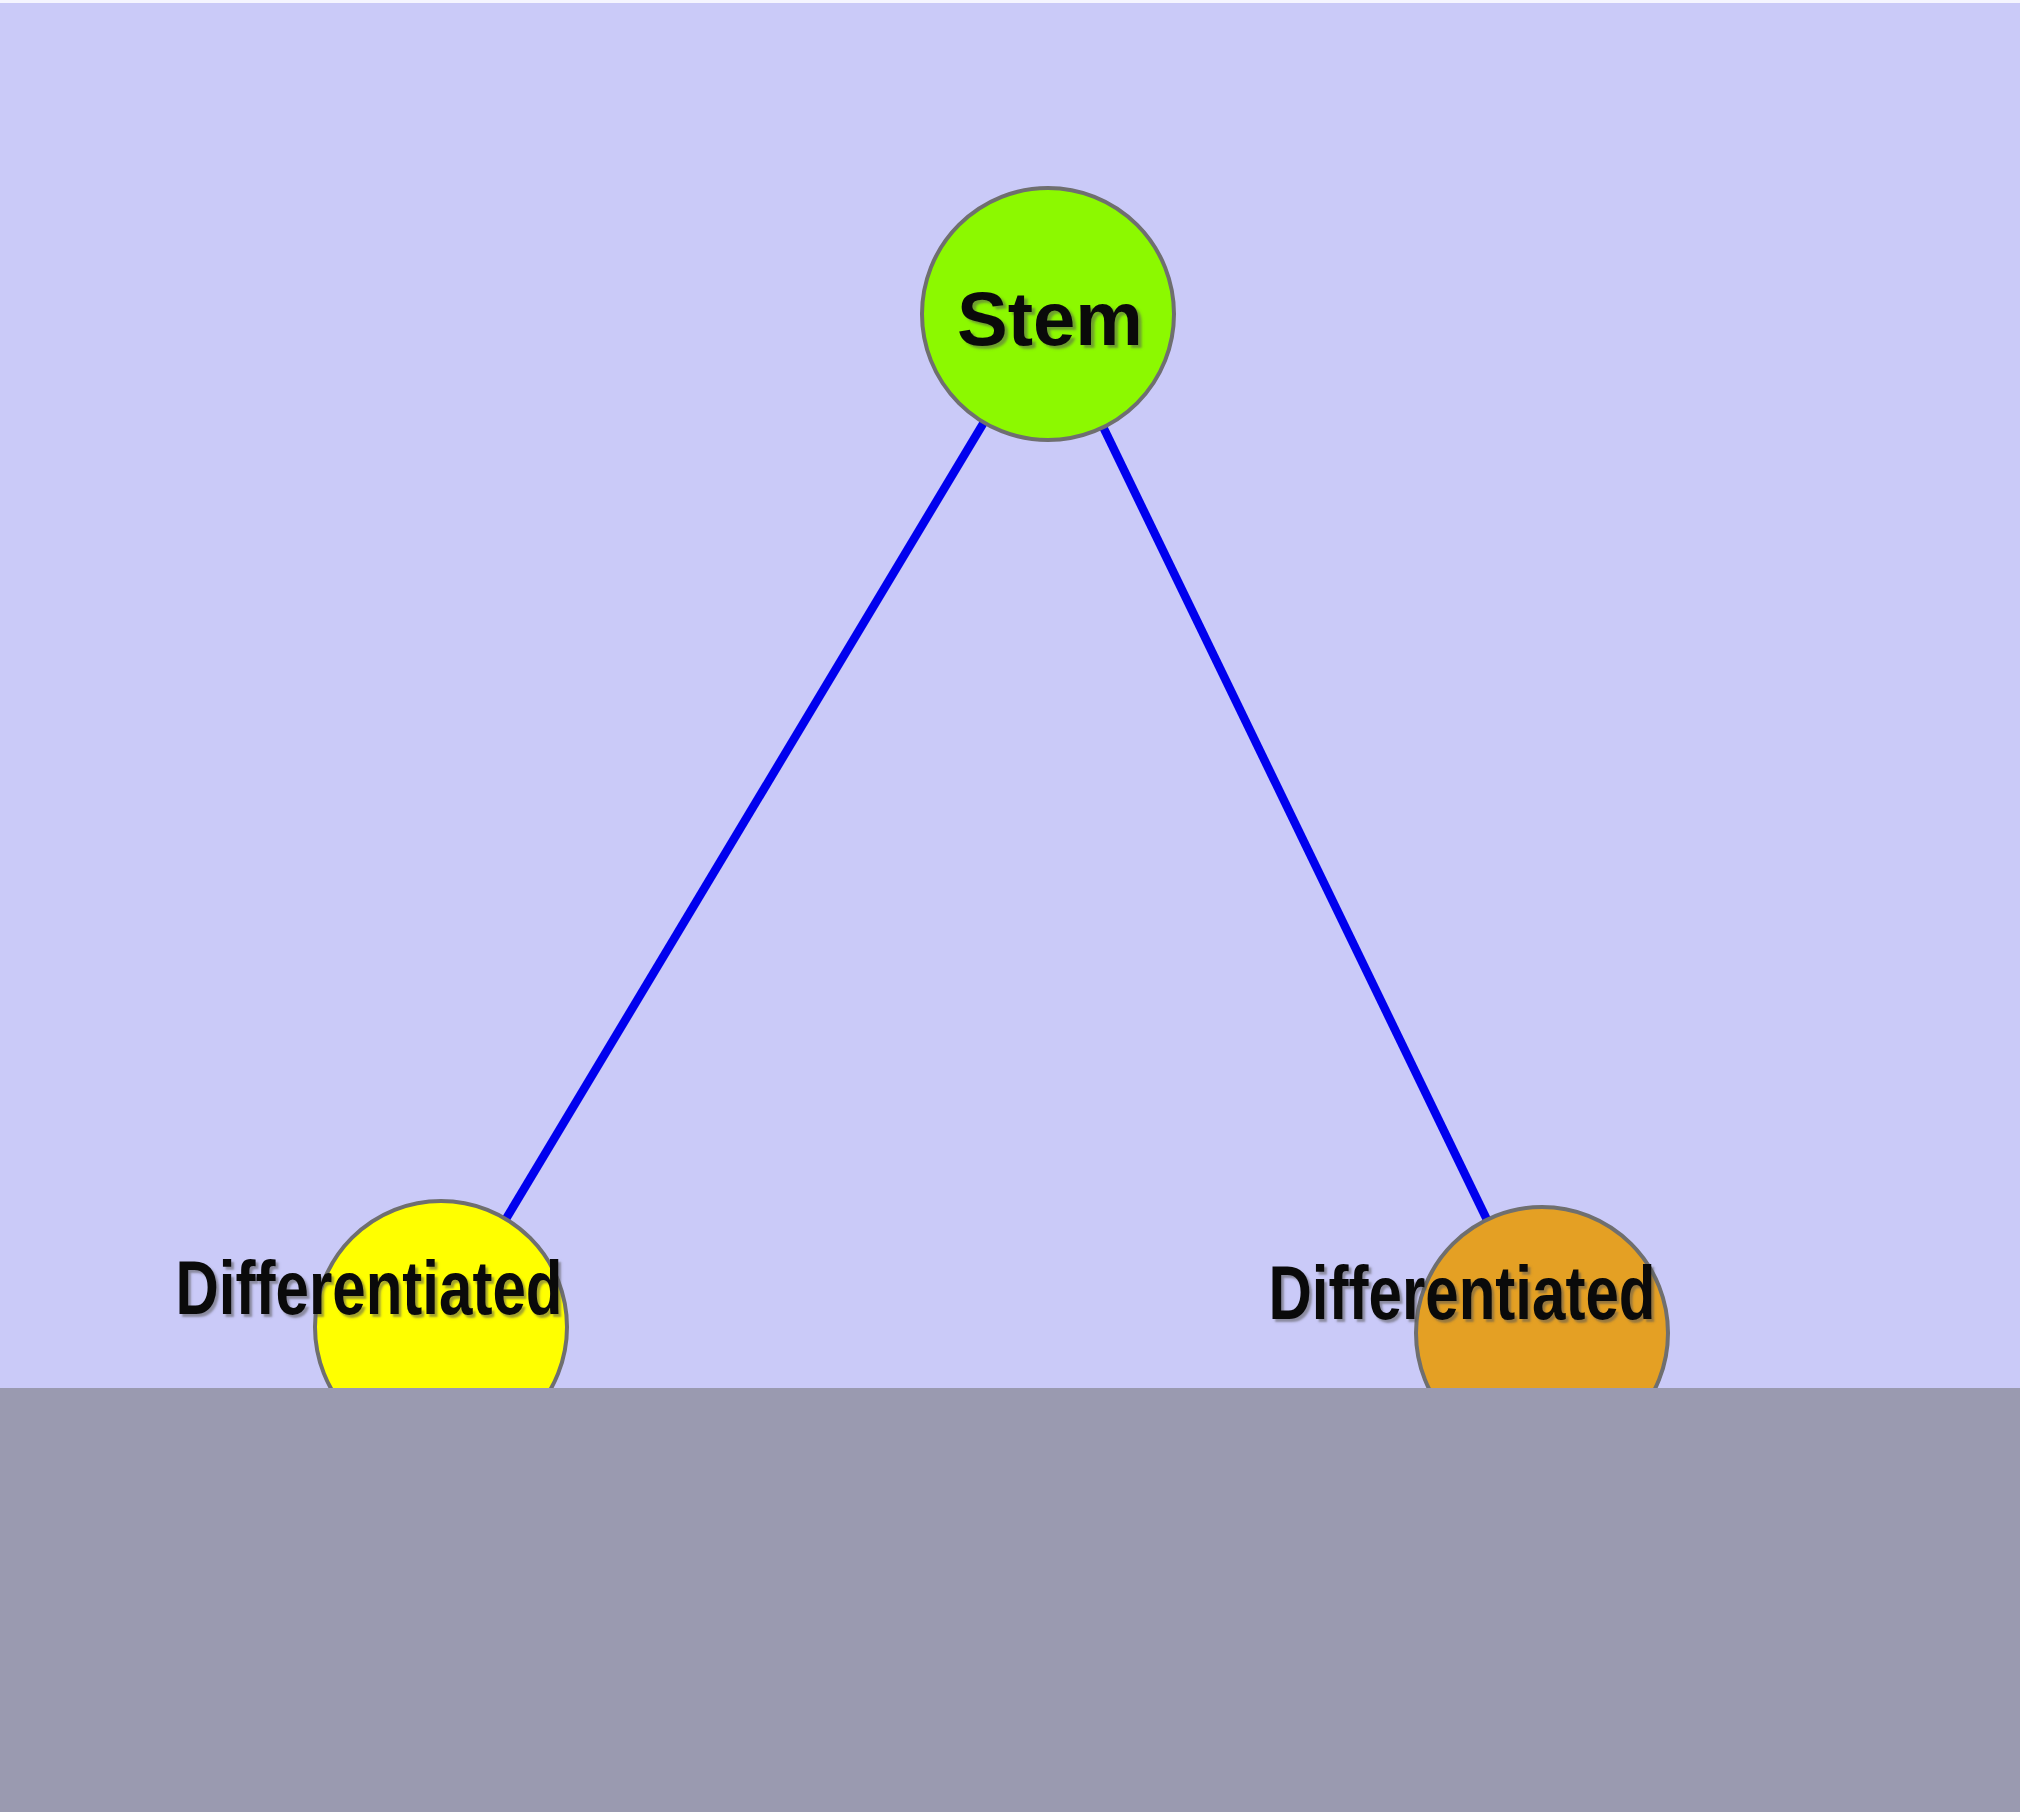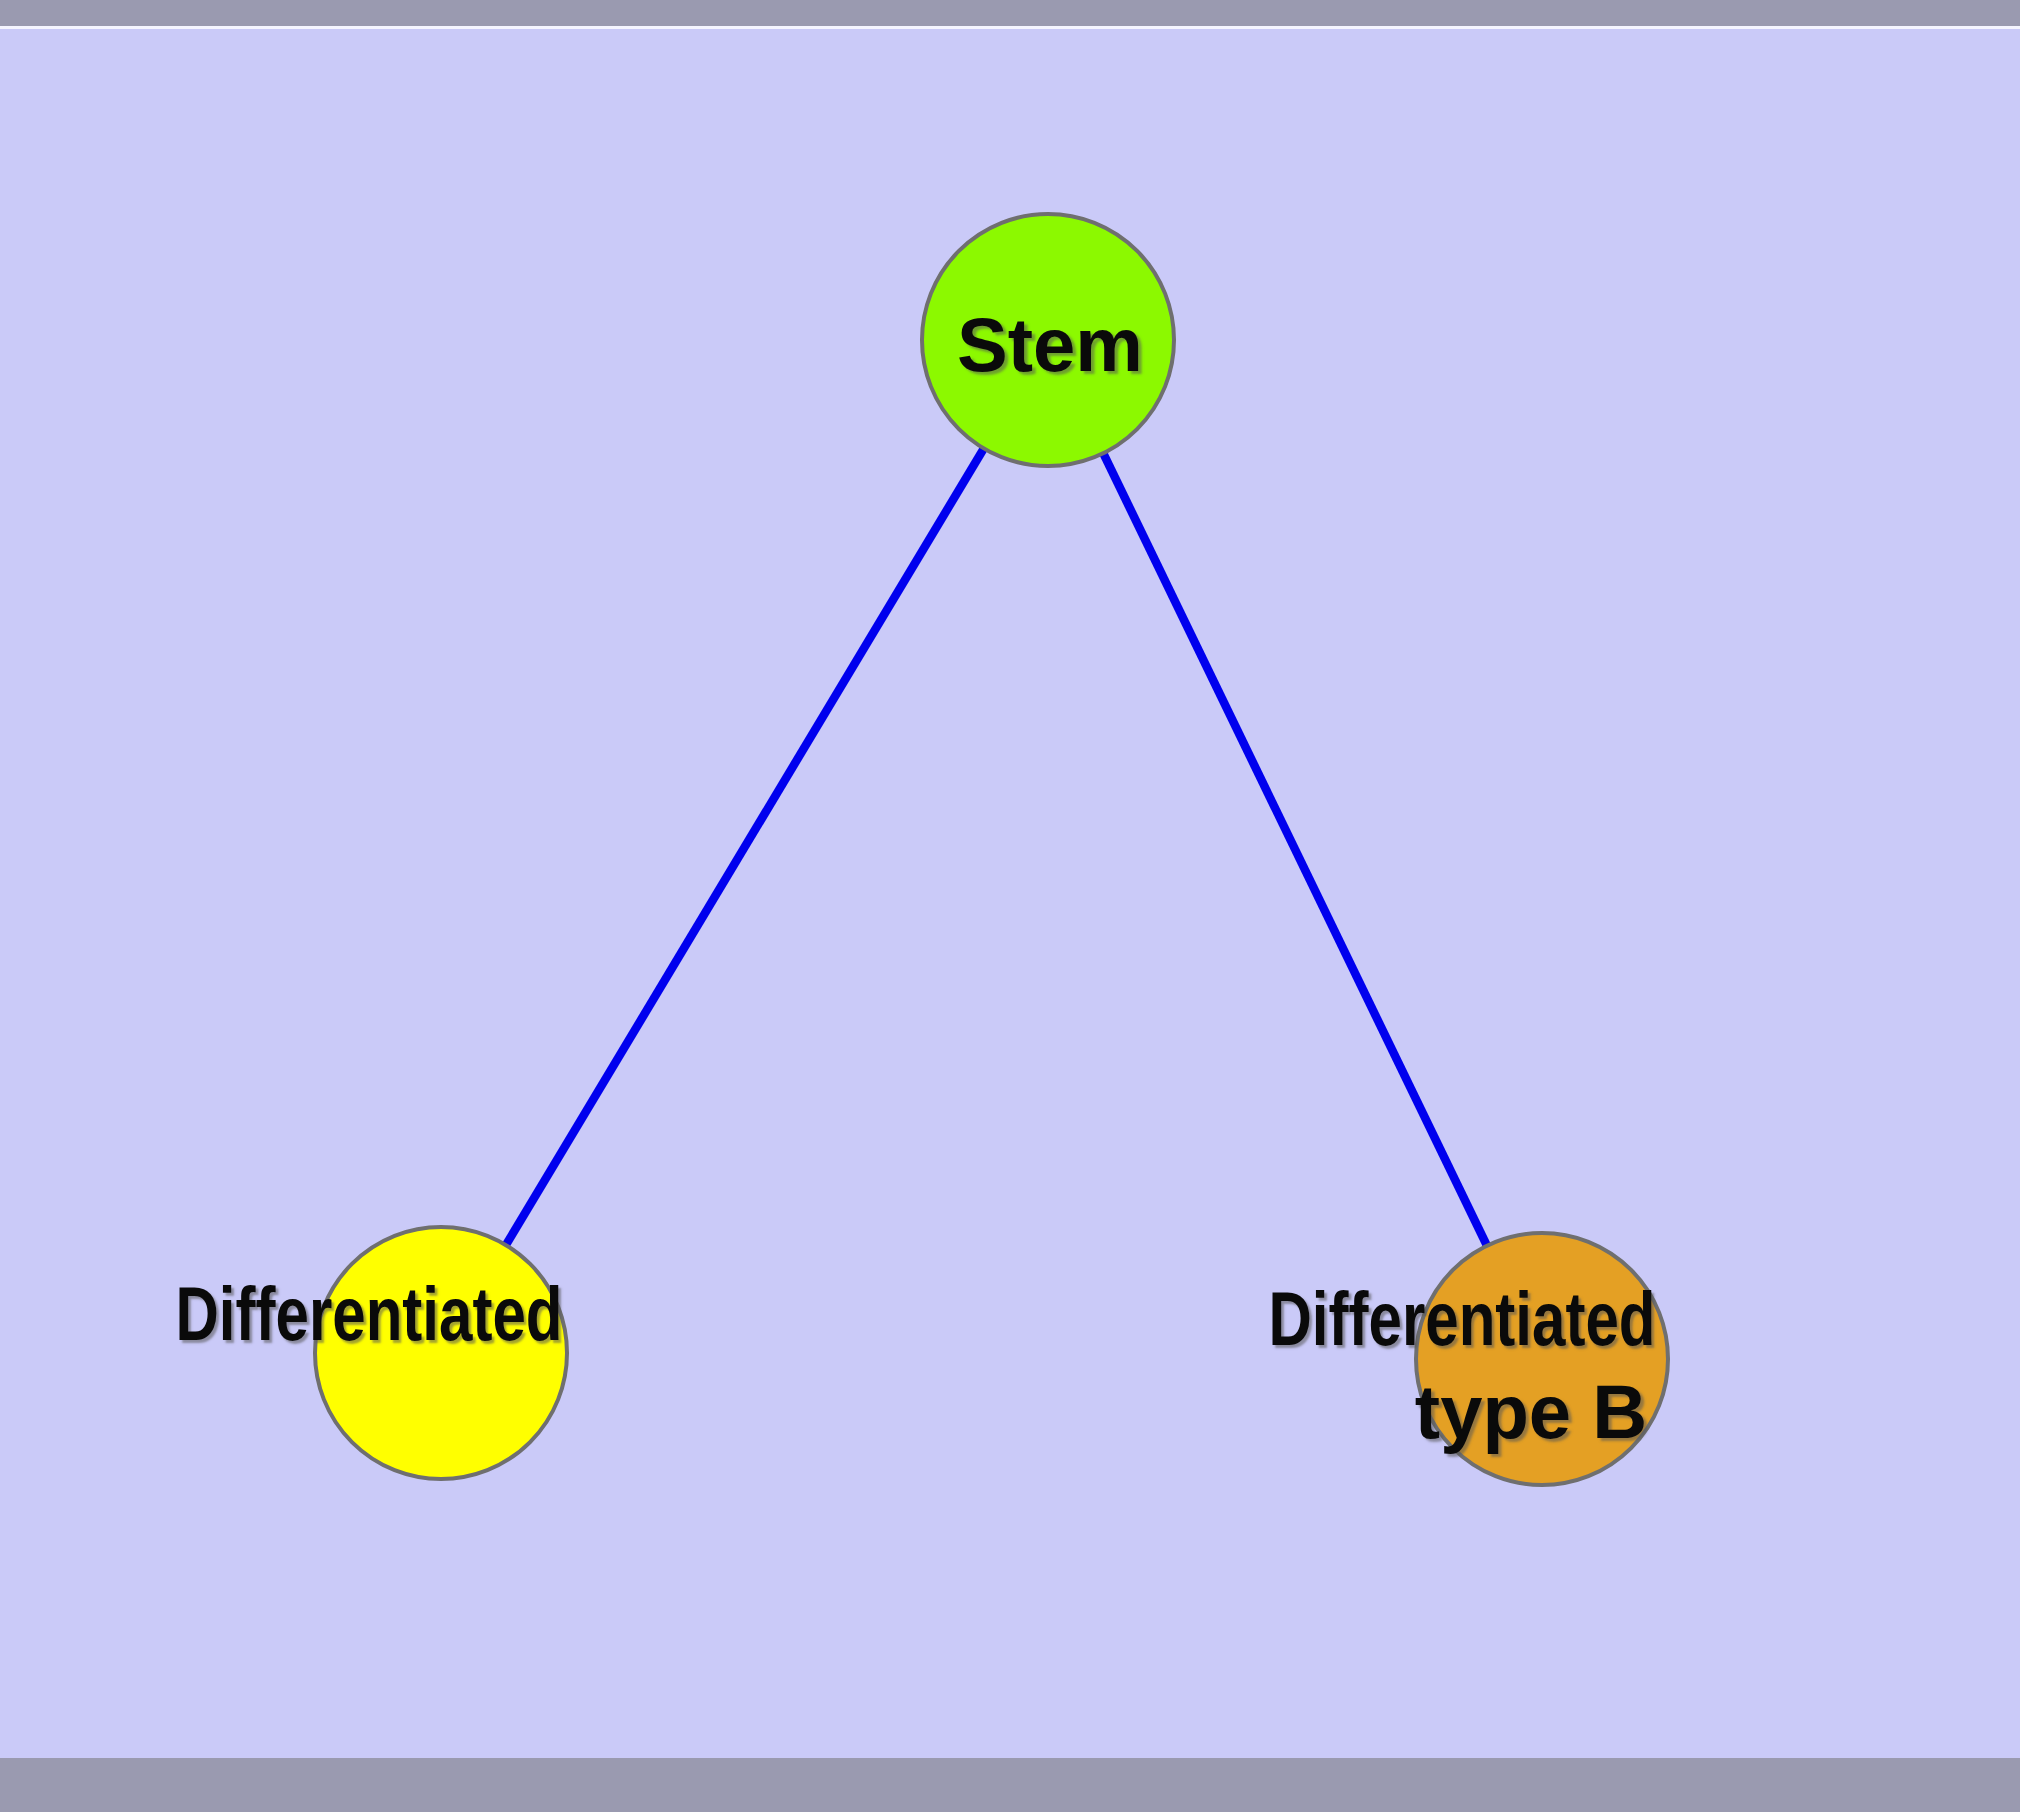--- a/index.html
+++ b/index.html
@@ -3,24 +3,23 @@
 <meta charset="utf-8">
 <style>
   html, body {
     margin: 0;
     padding: 0;
     background: #9a9ab0;
   }
   #stage {
     position: relative;
     width: 2021px;
-    height: 1732px;
+    height: 1388px;
     overflow: hidden;
     font-family: "Liberation Sans", sans-serif;
-    margin-top: 26px;
   }
   #bg {
     position: absolute;
     inset: 0;
   }
   #top-strip {
     position: absolute;
     left: 0; top: 0;
     width: 100%; height: 2.5px;
     opacity: 0.9;
@@ -77,16 +76,15 @@
 
   <div class="node" id="node-stem" style="background: rgb(140, 249, 0); border-color: rgb(111, 111, 111);"></div>
   <div class="node" id="node-diff-a" style="background: rgb(255, 255, 0); border-color: rgb(111, 111, 111);"></div>
   <div class="node" id="node-diff-b" style="background: rgb(228, 160, 36); border-color: rgb(111, 111, 111);"></div>
 
   <div class="nlabel" id="label-stem" style="color: rgb(10, 10, 10);">Stem</div>
 
   <div class="nlabel squeeze" id="label-a-line1" style="color: rgb(10, 10, 10);">Differentiated</div>
 
   <div class="nlabel squeeze" id="label-b-line1" style="color: rgb(10, 10, 10);">Differentiated</div>
-  <div class="nlabel" id="label-b-line2" style="color: rgb(10, 10, 10);">type B</div>
 
 </div>
 
 
 </body></html>

